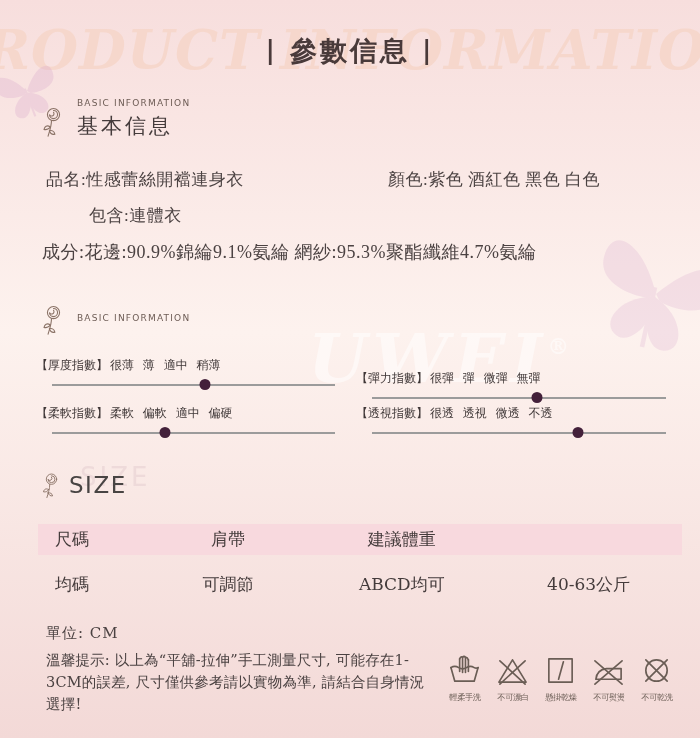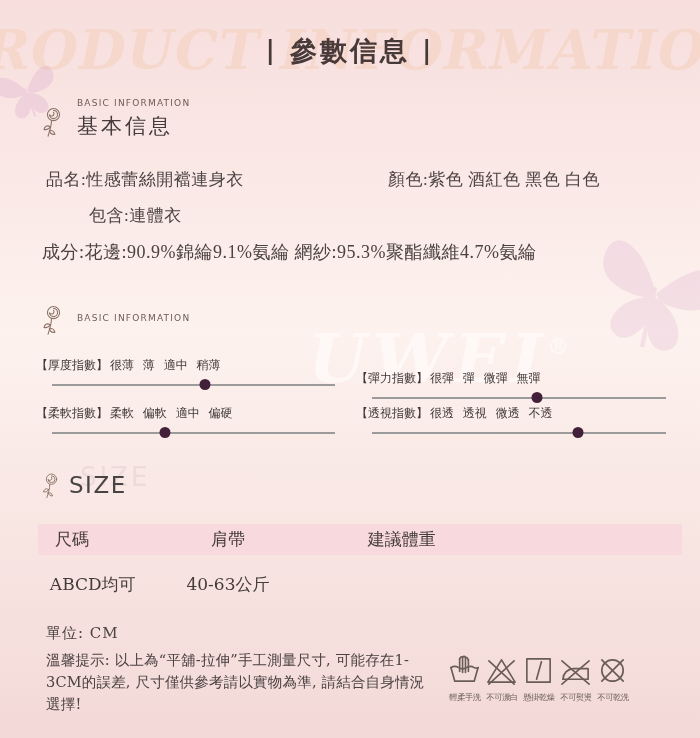--- a/index.html
+++ b/index.html
@@ -93,21 +93,21 @@
   .tbl-row{height:54px; margin-top:2px;}
   .tbl .c1{padding-left:17px; text-align:left;}
   .tbl .cc{text-align:center;}
 
   
   #unit{position:absolute; left:46px; top:624px; font-size:15px; color:#4b4242; letter-spacing:1px;}
   #tips{position:absolute; left:46px; top:650px; width:380px; font-size:14.5px;
     line-height:1.5; color:#4b4242; letter-spacing:.2px;}
 
   
-  #care{position:absolute; left:446px; top:652px; display:flex; }
+  #care{position:absolute; left:446px; top:652px; display:flex; gap:11px;}
   .care-item{display:flex; flex-direction:column; align-items:center; width:37px;}
   .care-icon{width:33px; height:37px;}
   .care-icon path,.care-icon rect,.care-icon circle,.care-icon line{
     fill:none; stroke:#6a5d55; stroke-width:1.7; stroke-linecap:round; stroke-linejoin:round;}
   .care-label{font-size:9px; color:#6a5d55; margin-top:2px; white-space:nowrap;
     letter-spacing:-.5px; transform:scale(.92); font-family:"DejaVu Sans",sans-serif;}
 
   .rose path,.rose circle{fill:none; stroke:#8a7266; stroke-width:1.6; stroke-linecap:round;}
 </style>
 </head>
@@ -215,20 +215,22 @@
       </div>
     </div>
 
     <div class="tbl">
       <div class="tbl-head">
         <div class="c1">尺碼</div>
         <div class="cc">肩帶</div>
         <div class="cc">建議體重</div>
       </div>
       <div class="tbl-row">
+        <div class="c1">均碼</div>
+        <div class="cc">可調節</div>
         <div class="cc">ABCD均可</div>
         <div class="cc">40-63公斤</div>
       </div>
     </div>
 
     <div id="unit">單位: CM</div>
     <div id="tips">溫馨提示: 以上為“平舖-拉伸”手工測量尺寸, 可能存在1-3CM的誤差, 尺寸僅供參考請以實物為準, 請結合自身情況選擇!</div>
 
     <div id="care">
       <div class="care-item">

